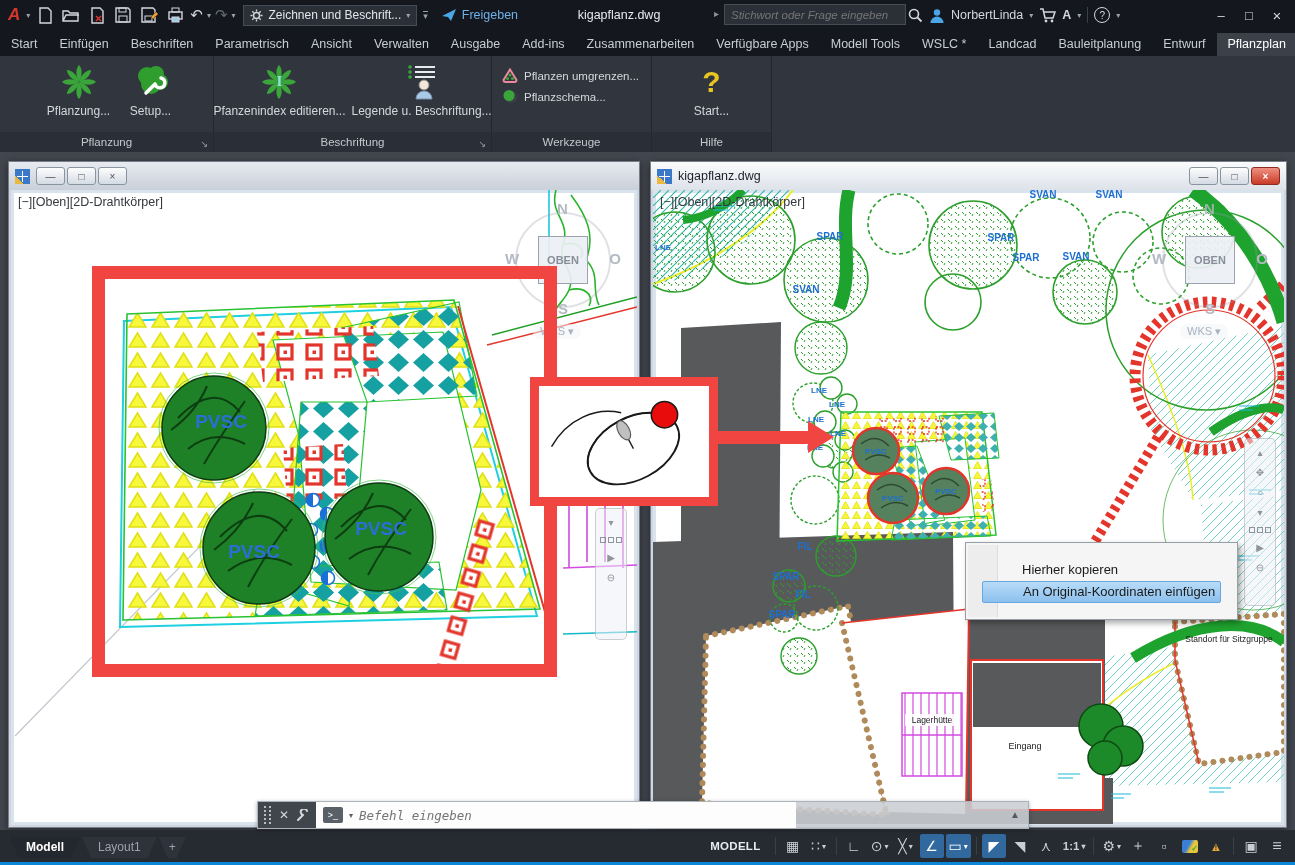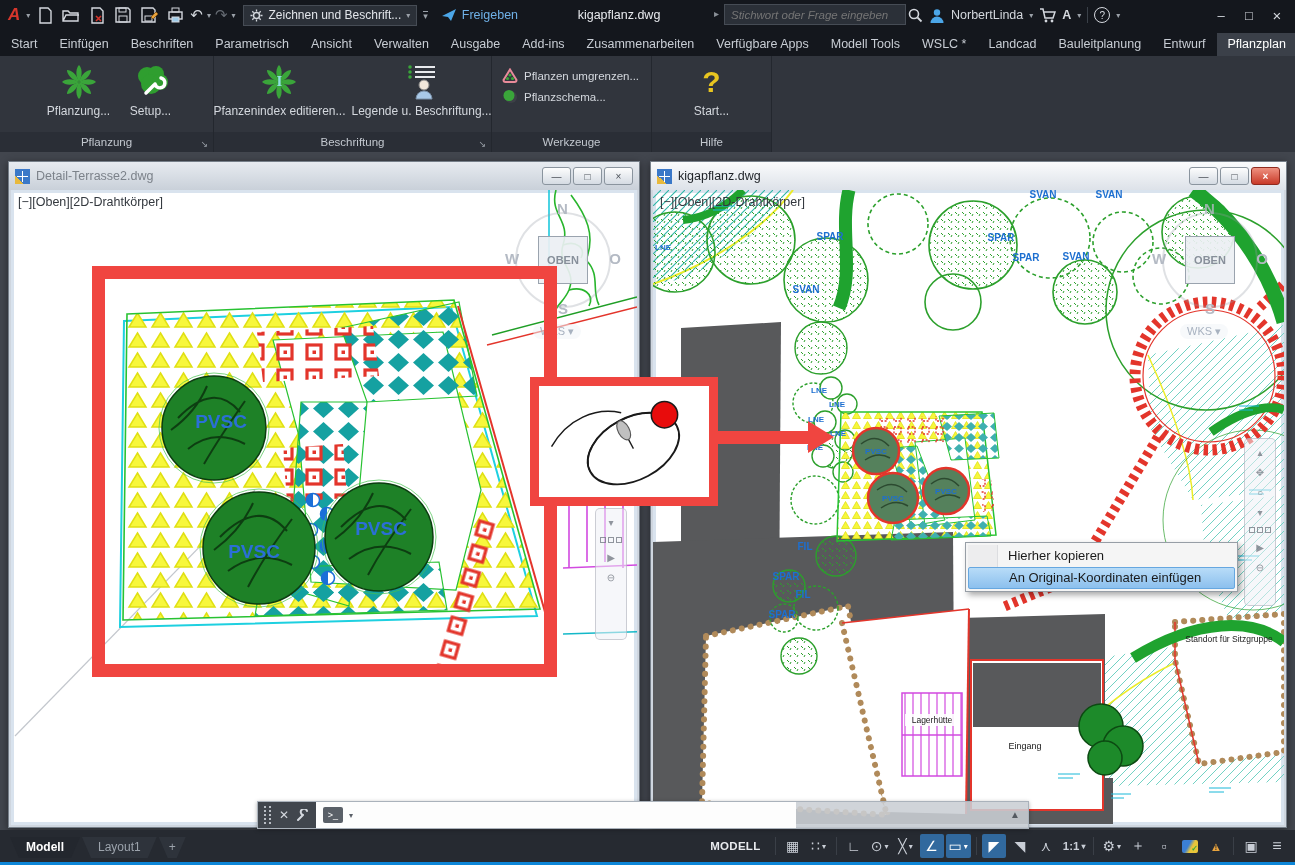--- a/index.html
+++ b/index.html
@@ -69,21 +69,21 @@
   .vc-letter { position:absolute; color:#b4bac4; font-weight:bold; font-size:15px; }
   .vc-box { position:absolute; left:35px; top:34px; width:50px; height:48px; background:rgba(236,239,243,.92); border:1px solid #9aa3ae; display:flex; align-items:center; justify-content:center; font-size:11px; font-weight:bold; color:#878f9a; }
   .vc-wks { position:absolute; left:30px; top:122px; padding:1px 7px; border-radius:8px; background:rgba(240,244,248,.55); color:#a8b2c0; font-size:11px; }
 
   
   .navbar { position:absolute; width:32px; border-radius:5px; background:rgba(238,241,245,.55); border:1px solid rgba(150,156,166,.45); z-index:3; display:flex; flex-direction:column; align-items:center; gap:9px; padding-top:8px; color:rgba(110,116,126,.75); font-size:10px; }
   .nav3sq { display:flex; gap:2px; }
   .nav3sq i { width:6px; height:6px; border:1px solid rgba(110,116,126,.75); display:block; }
 
   
-  .ctxmenu { position:absolute; left:965px; top:542px; width:273px; background:#f5f5f5; border:1px solid #979ea6; box-shadow:3px 3px 6px rgba(0,0,0,.35); z-index:40; padding:2px; }
+  .ctxmenu { position:absolute; left:965px; top:542px; width:273px; background:#f5f5f5; border:1px solid #979ea6; box-shadow:3px 3px 6px rgba(0,0,0,.35); z-index:40; padding:16px; }
   .ctxmenu .gutter { position:absolute; left:2px; top:2px; bottom:2px; width:30px; background:#ededee; border-right:1px solid #dcdde0; }
   .cmi { position:relative; height:22px; line-height:22px; padding-left:40px; font-size:13px; color:#1a1a1a; white-space:nowrap; }
   .cmi.hl { background:linear-gradient(#b8dcf8,#8cc0ee); border:1px solid #66a7e0; border-radius:2px; line-height:20px; }
 
   
   .mousebox { position:absolute; left:530px; top:377px; width:188px; height:129px; background:#fff; border:9px solid #f04540; z-index:30; display:flex; align-items:center; justify-content:center; }
   .redarrow-bar { position:absolute; left:716px; top:431px; width:94px; height:13px; background:#f04540; z-index:30; }
   .redarrow-head { position:absolute; left:808px; top:421px; width:0; height:0; border-left:26px solid #f04540; border-top:16px solid transparent; border-bottom:16px solid transparent; z-index:30; }
 
   
@@ -365,21 +365,20 @@
         </div>
     </div>
     <div class="rpanel" style="flex:1;border-right:none"></div>
   </div>
 
   <div class="workspace">
 
     <div class="child" style="left:8px; top:9px; width:632px; height:667px;">
       <div class="cbar cbar-inactive">
         <span class="dwgicon"></span>
-        <span class="ctitle">Detail-Terrasse2.dwg</span>
         <span class="cbtns">
           <span class="wbtn">—</span>
           <span class="wbtn">□</span>
           <span class="wbtn">×</span>
         </span>
       </div>
       <div class="cclient">
         <div class="vp-label">[−][Oben][2D-Drahtkörper]</div>
 
         <svg class="drawing" viewBox="0 0 626 634" preserveAspectRatio="none">
@@ -742,20 +741,21 @@
           <i></i>
         </span>
       <span class="cmd-x">✕</span>
       <svg width="13" height="13">
           <path d="M2 11 L7 6 M7 6 a3.2 3.2 0 1 1 4 -4" stroke="#d4d8de" stroke-width="2" fill="none" stroke-linecap="round"></path>
         </svg>
     </div>
     <div class="cmd-input">
       <span class="prompt-ic">&gt;_</span>
       <span class="arr" style="color:#5a6068">▾</span>
+      <input placeholder="Befehl eingeben" style="">
     </div>
     <div class="cmd-ext">
       <span class="up">▲</span>
     </div>
   </div>
 
   <div class="statusbar">
     <div class="ltabs">
       <span class="ltab active">Modell</span>
       <span class="ltab">Layout1</span>

